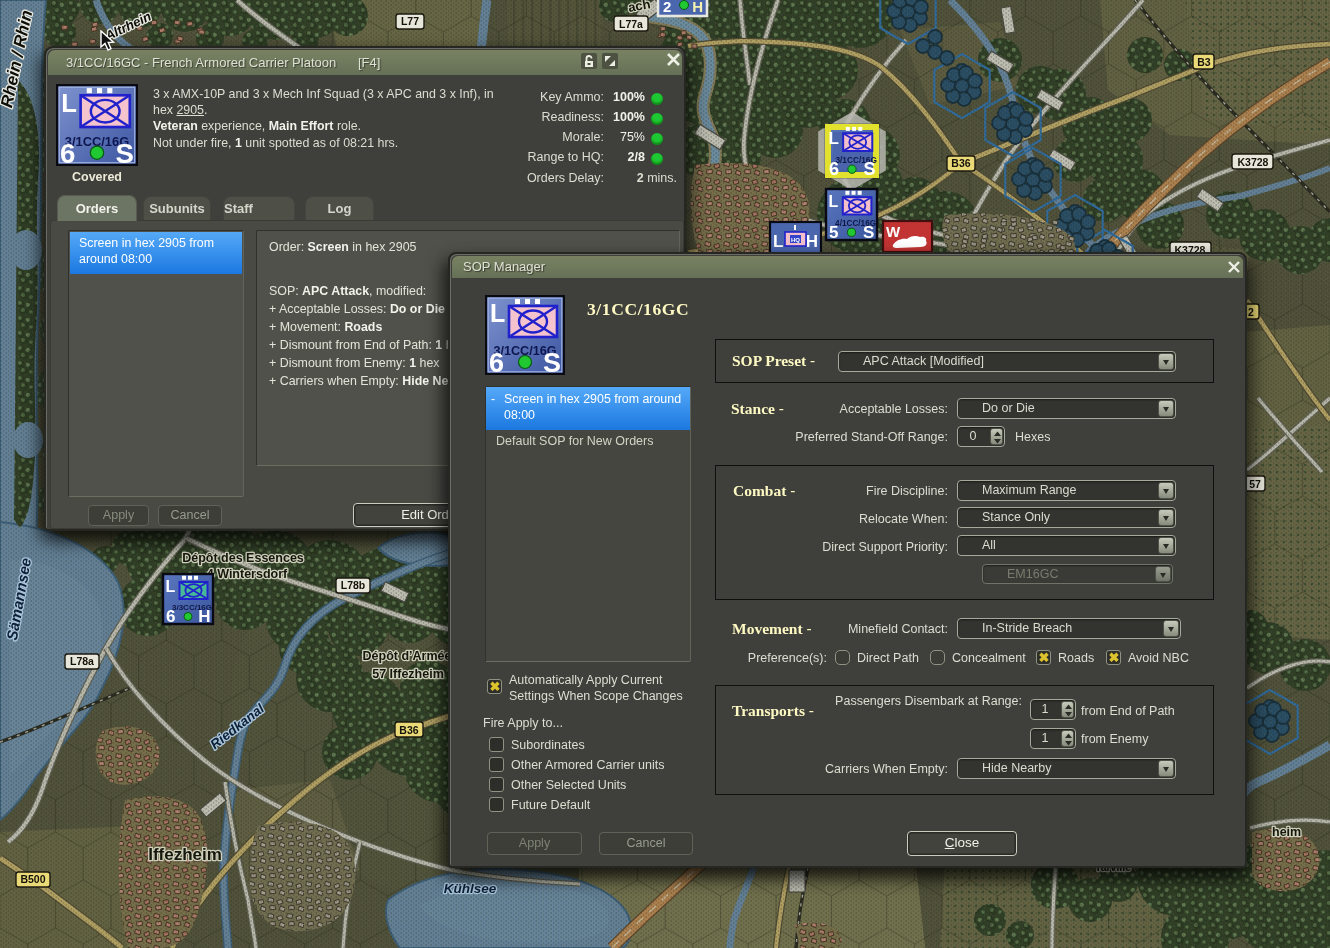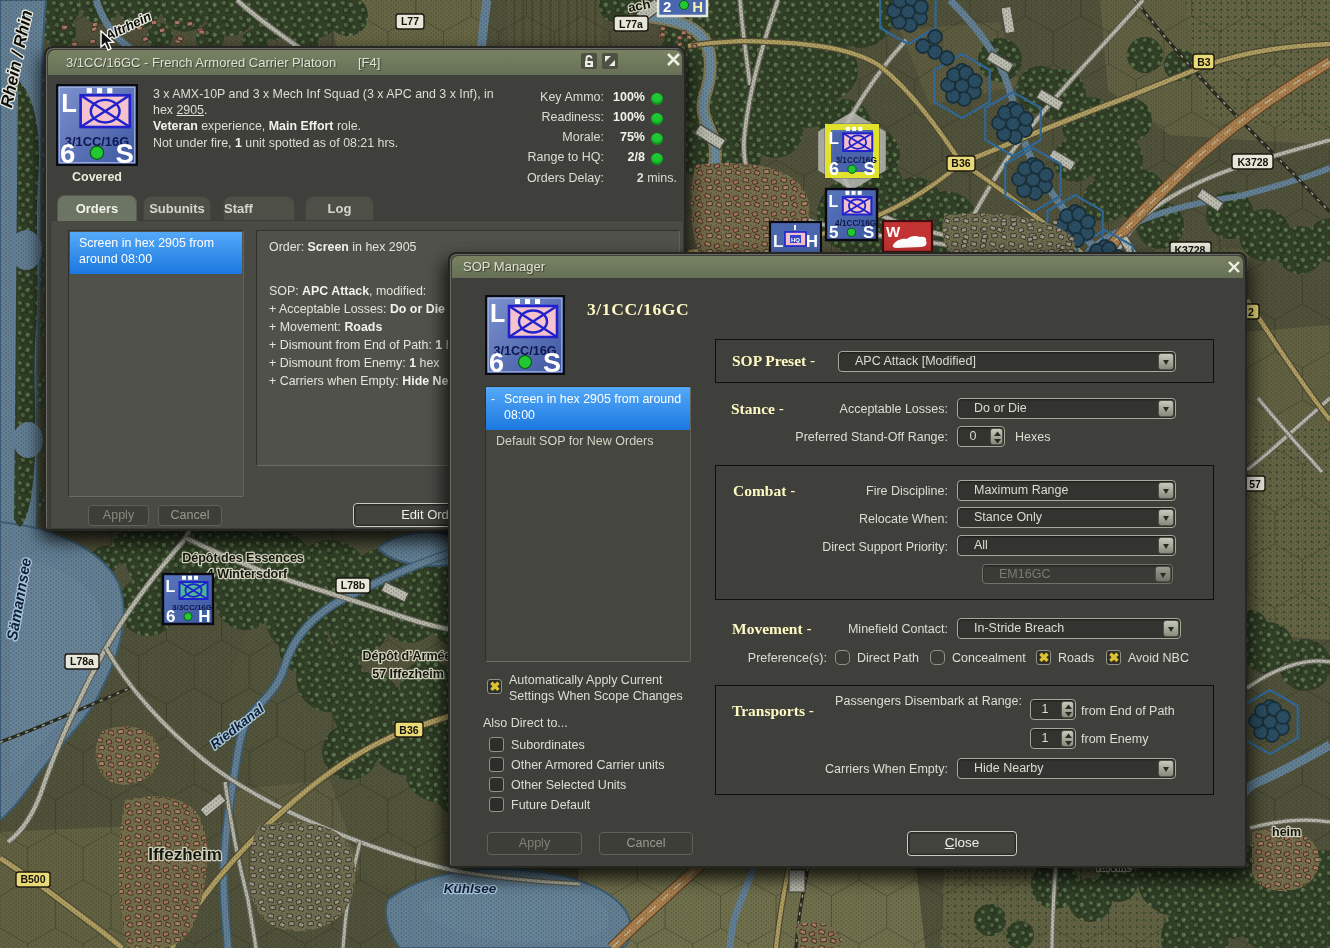--- a/index.html
+++ b/index.html
@@ -10,21 +10,21 @@
  border-radius:7px 7px 0 0;color:#dde1d3;font-size:13px;line-height:25px;padding-left:18px;
  text-shadow:1px 1px 1px rgba(20,22,16,.6)}
 .tx{position:absolute;font-weight:bold;color:#e8e9e2;font-size:15px}
 .abs{position:absolute}
 .lab{position:absolute;color:#dcded2;font-size:12.5px;white-space:nowrap}
 .lab b{color:#f1f2ea}
 .rlab{position:absolute;color:#dcded2;font-size:12.5px;white-space:nowrap;text-align:right}
 .serif{position:absolute;font-family:"Liberation Serif",serif;font-weight:bold;color:#fef9c3;font-size:15.5px;white-space:nowrap}
 .grp{position:absolute;border:1px solid #0f100d}
 .dd{position:absolute;height:21px;background:#33342f;border:1px solid #a6aa9c;border-radius:4px;
- color:#dadcd0;font-size:12.5px;line-height:19px;padding-left:16px;box-shadow:inset 0 1px 2px rgba(0,0,0,.5)}
+ color:#dadcd0;font-size:12.5px;line-height:19px;padding-left:24px;box-shadow:inset 0 1px 2px rgba(0,0,0,.5)}
 .dd .ar{position:absolute;right:1px;top:1px;bottom:1px;width:16px;border-radius:3px;
  background:linear-gradient(#c6cabb,#878b7c);border:1px solid #4e5148}
 .dd .ar:after{content:"";position:absolute;left:3.5px;top:6px;border:3.5px solid transparent;border-top:5px solid #2a2b25}
 .dd.dis{color:#787c6e;border-color:#6f7368;background:#3a3b36}
 .dd.dis .ar{background:linear-gradient(#9a9e90,#70746a)}
 .spin{position:absolute;height:21px;background:#33342f;border:1px solid #a6aa9c;border-radius:4px;
  color:#dadcd0;font-size:12.5px;line-height:19px;box-shadow:inset 0 1px 2px rgba(0,0,0,.5)}
 .spin span{position:absolute;left:0;right:16px;text-align:center;top:0}
 .spin .ud{position:absolute;right:1px;top:1px;bottom:1px;width:13px;border-radius:3px;
  background:linear-gradient(#c6cabb,#878b7c);border:1px solid #4e5148}
@@ -696,21 +696,21 @@
 <b>Veteran</b> experience, <b>Main Effort</b> role.<br>
 Not under fire, <b>1</b> unit spotted as of 08:21 hrs.</div>
 
 <div class="rlab" style="left:300px;top:42px;width:258px">Key Ammo:</div>
 <div class="rlab" style="left:480px;top:42px;width:119px;font-weight:bold;color:#f1f2ea">100%</div>
 <div class="abs" style="left:605px;top:45px;width:11.5px;height:11.5px;border-radius:6px;background:#1ec832;box-shadow:inset 0 -2px 2px rgba(0,70,0,.5)"></div>
 <div class="rlab" style="left:300px;top:62px;width:258px">Readiness:</div>
 <div class="rlab" style="left:480px;top:62px;width:119px;font-weight:bold;color:#f1f2ea">100%</div>
 <div class="abs" style="left:605px;top:65px;width:11.5px;height:11.5px;border-radius:6px;background:#1ec832;box-shadow:inset 0 -2px 2px rgba(0,70,0,.5)"></div>
 <div class="rlab" style="left:300px;top:82px;width:258px">Morale:</div>
-<div class="rlab" style="left:480px;top:82px;width:119px;font-weight:bold;color:#f1f2ea">75%</div>
+<div class="rlab" style="left:480px;top:82px;width:119px;font-weight:normal;color:#f1f2ea">75%</div>
 <div class="abs" style="left:605px;top:85px;width:11.5px;height:11.5px;border-radius:6px;background:#1ec832;box-shadow:inset 0 -2px 2px rgba(0,70,0,.5)"></div>
 <div class="rlab" style="left:300px;top:102px;width:258px">Range to HQ:</div>
 <div class="rlab" style="left:480px;top:102px;width:119px;font-weight:bold;color:#f1f2ea">2/8</div>
 <div class="abs" style="left:605px;top:105px;width:11.5px;height:11.5px;border-radius:6px;background:#1ec832;box-shadow:inset 0 -2px 2px rgba(0,70,0,.5)"></div>
 <div class="rlab" style="left:300px;top:123px;width:258px">Orders Delay:</div>
 <div class="rlab" style="left:480px;top:123px;width:151px"><b>2</b> mins.</div>
 
 <div class="abs" style="left:11px;top:147px;width:80px;height:26px;background:#6c7463;border-radius:8px 8px 0 0;border:1px solid #585c50;border-bottom:none;text-align:center;font-weight:bold;font-size:13px;color:#f2f3ec;line-height:25px;z-index:3">Orders</div>
 <div class="abs" style="left:97px;top:148px;width:68px;height:25px;background:#4e5048;border-radius:8px 8px 0 0;border:1px solid #42453d;text-align:center;font-weight:bold;font-size:13px;color:#d4d6ca;line-height:24px">Subunits</div>
 <div class="abs" style="left:177px;top:148px;width:72px;height:25px;background:#4e5048;border-radius:8px 8px 0 0;border:1px solid #42453d;text-align:left;font-weight:bold;font-size:13px;color:#d4d6ca;line-height:24px">Staff</div>
@@ -766,21 +766,21 @@
 </svg></div>
 <div class="serif" style="left:137px;top:45px;font-size:17.5px;letter-spacing:0.6px">3/1CC/16GC</div>
 
 <div class="sunk" style="left:35px;top:132px;width:206px;height:276px;background:#45463f"></div>
 <div class="abs bluesel" style="left:36px;top:133px;width:204px;height:43px;font-size:12.4px;padding:4px 0 0 18px;line-height:16px"><span style="position:absolute;left:5px">-</span>Screen in hex 2905 from around<br>08:00</div>
 <div class="lab" style="left:46px;top:180px;color:#d2d4c6">Default SOP for New Orders</div>
 
 <div class="cb on" style="left:37px;top:425px"></div>
 <div class="lab" style="left:59px;top:419px;line-height:15.5px;white-space:normal;width:190px">Automatically Apply Current Settings When Scope Changes</div>
 
-<div class="lab" style="left:33px;top:462px">Also Direct to...</div>
+<div class="lab" style="left:33px;top:462px">Fire Apply to...</div>
 <div class="cb" style="left:39px;top:483px"></div>
       <div class="lab" style="left:61px;top:484px">Subordinates</div>
 <div class="cb" style="left:39px;top:503px"></div>
       <div class="lab" style="left:61px;top:504px">Other Armored Carrier units</div>
 <div class="cb" style="left:39px;top:523px"></div>
       <div class="lab" style="left:61px;top:524px">Other Selected Units</div>
 <div class="cb" style="left:39px;top:543px"></div>
       <div class="lab" style="left:61px;top:544px">Future Default</div>
 
 <div class="btn" style="left:37px;top:578px;width:95px;height:23px;line-height:21px;color:#7e8274">Apply</div>

